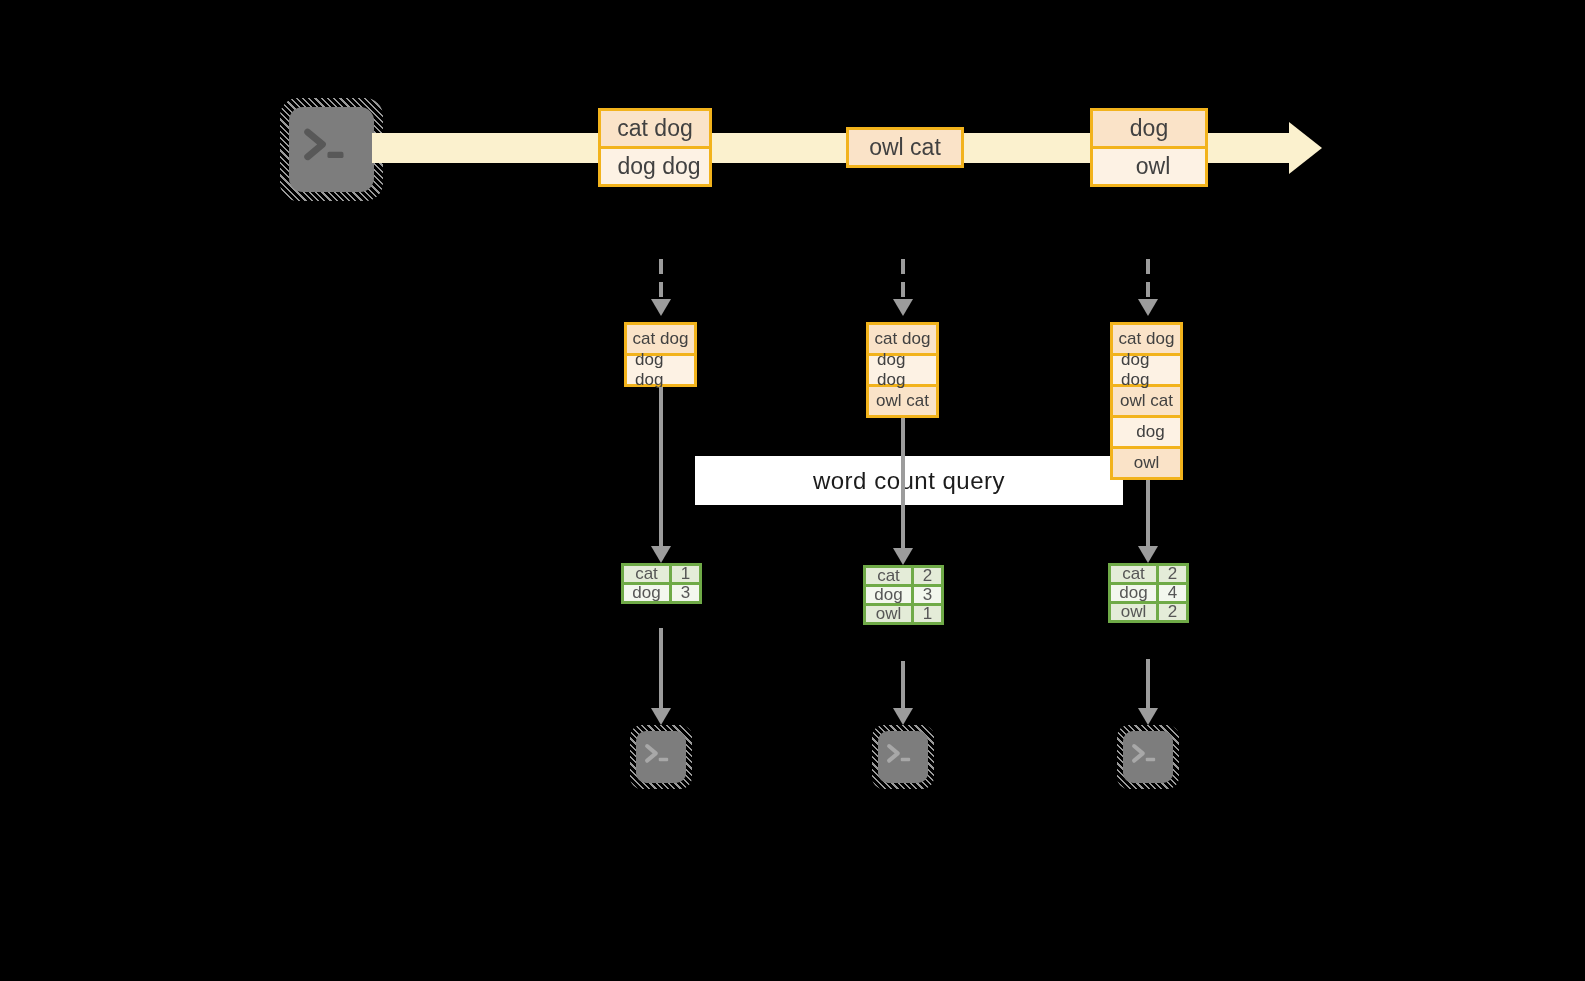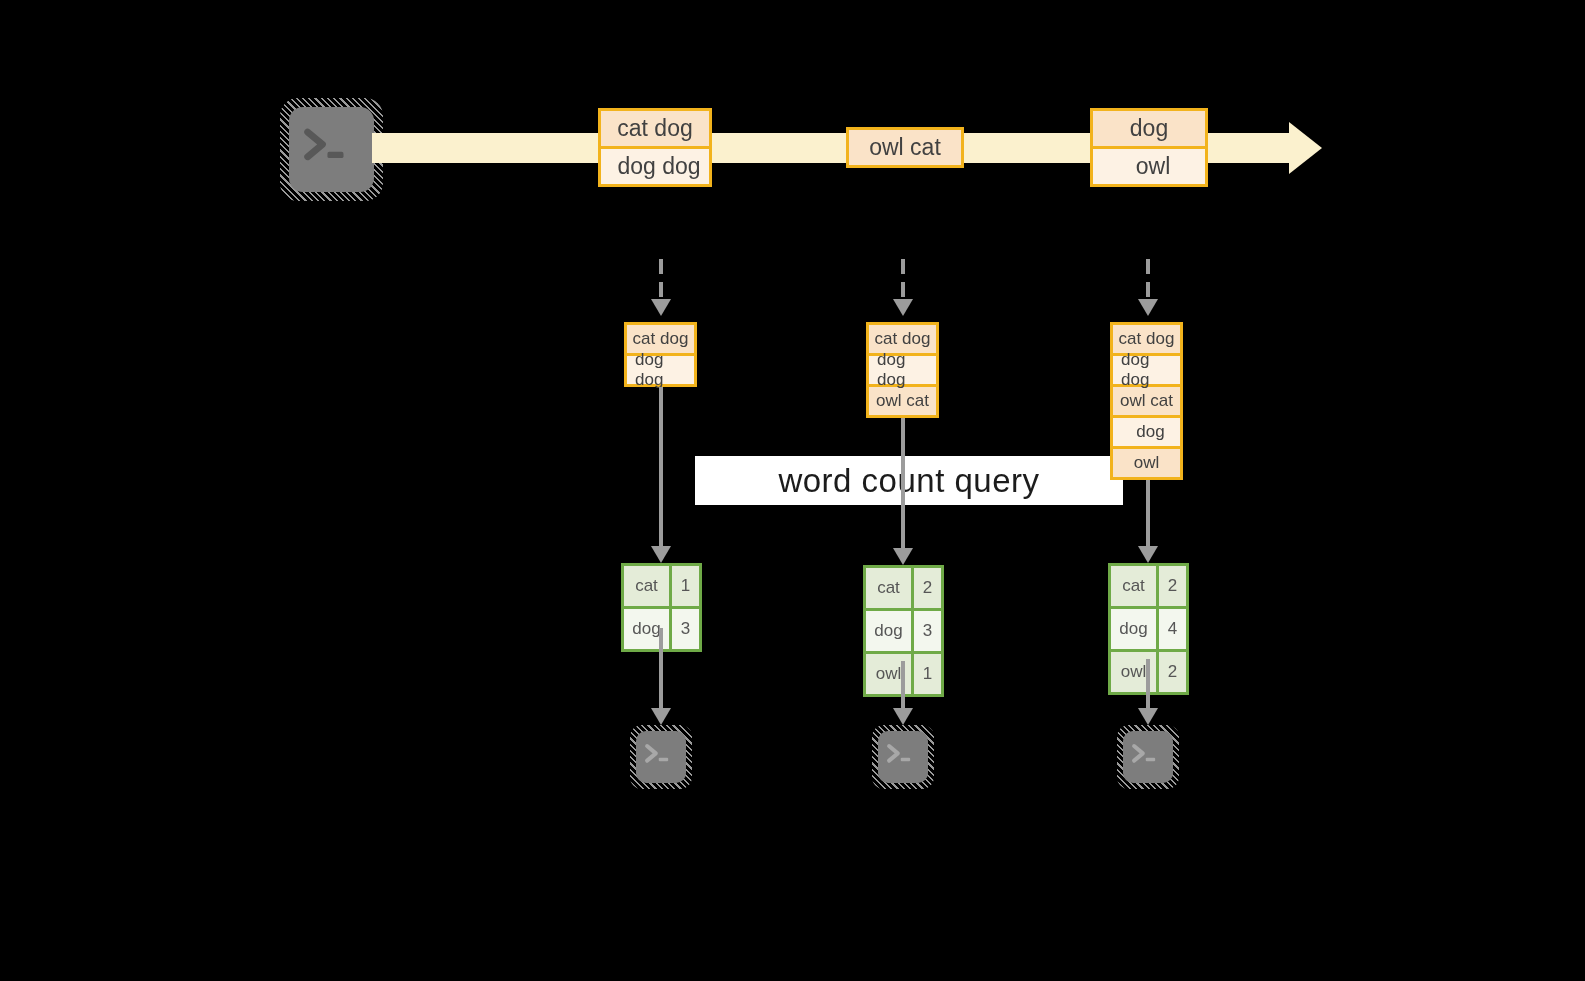--- a/index.html
+++ b/index.html
@@ -40,42 +40,42 @@
   
   .obox{position:absolute;border:3px solid var(--gold);z-index:2;}
   .ocell{border-top:3px solid var(--gold);display:flex;align-items:center;justify-content:center;}
   .ocell:first-child{border-top:none;}
   .ocell.peach{background:var(--peach);}
   .ocell.cream{background:var(--cream);padding-left:8px;}
   .stream-box .ocell{height:35px;font-size:23px;}
   .stack .ocell{height:28px;font-size:17px;}
   
   .gtable{position:absolute;border:3px solid var(--green);z-index:2;}
-  .grow{display:flex;border-top:3px solid var(--green);height:40px;}
+  .grow{display:flex;border-top:3px solid var(--green);height:16px;}
   .grow:first-child{border-top:none;}
   .gword{width:45px;border-right:3px solid var(--green);display:flex;align-items:center;justify-content:center;font-size:17px;color:#565656;}
   .gcount{width:27px;display:flex;align-items:center;justify-content:center;font-size:17px;color:#565656;}
   .g-dark{background:var(--sage);}
   .g-light{background:var(--sage-light);}
   
   .vline{position:absolute;width:4px;background:var(--arrow);z-index:2;}
   .vdash{
     position:absolute;width:4px;z-index:2;
     background:repeating-linear-gradient(to bottom,var(--arrow) 0 15px,transparent 15px 23px);
   }
   .ahead{
     position:absolute;width:0;height:0;z-index:2;
     border-left:10px solid transparent;border-right:10px solid transparent;border-top:17px solid var(--arrow);
   }
   .above-label{z-index:4;}
   
   .qlabel{
     position:absolute;left:695px;top:456px;width:428px;height:49px;background:#ffffff;z-index:3;
     display:flex;align-items:center;justify-content:center;
-    font-size:33px;color:#1c1c1c;letter-spacing:0.5px;
+    font-size:24px;color:#1c1c1c;letter-spacing:0.5px;
   }
 </style>
 </head>
 <body>
 
 <svg width="0" height="0" style="position:absolute">
   <defs>
     <g id="term-glyph">
       <path d="M7 5 L19 15 L7 25" fill="none" stroke="currentColor" stroke-width="5.5" stroke-linecap="round" stroke-linejoin="round"></path>
       <rect x="23" y="21" width="13" height="5" rx="1.5" fill="currentColor"></rect>

